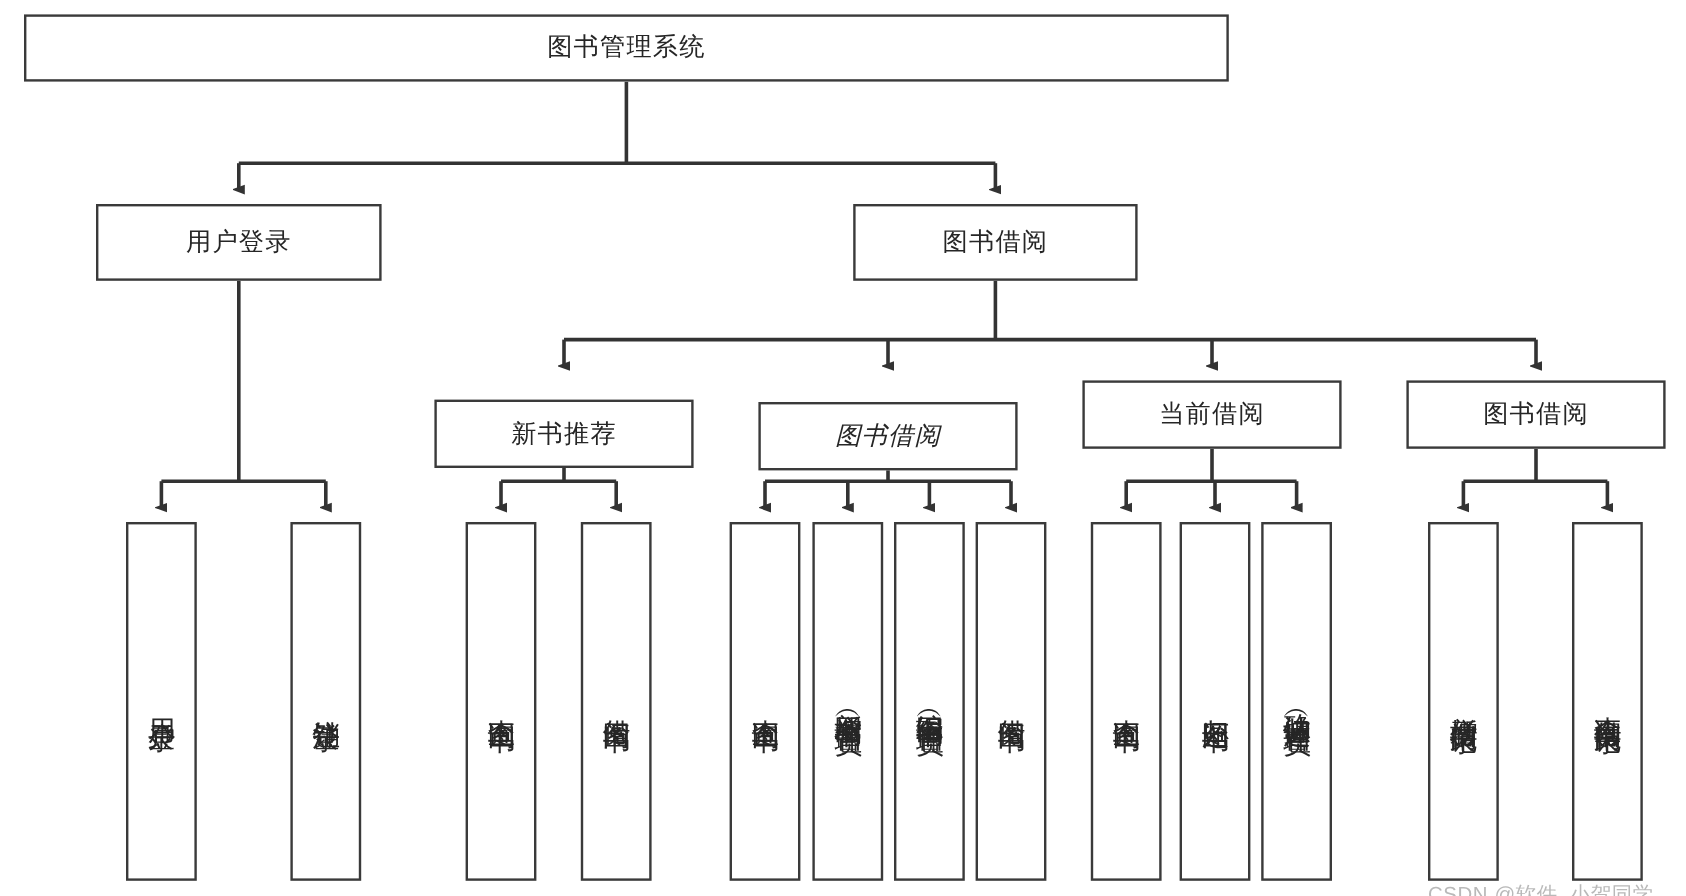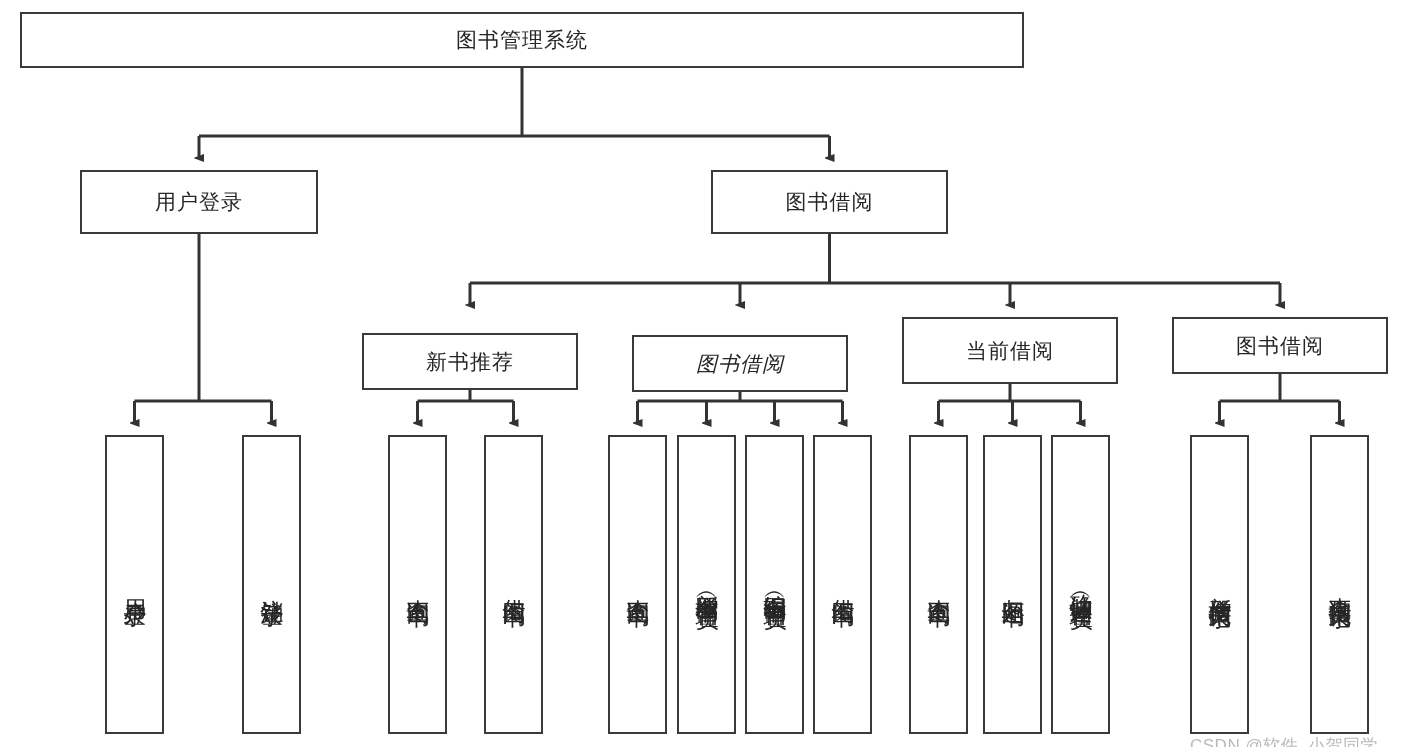--- a/index.html
+++ b/index.html
@@ -120,21 +120,21 @@
       </div>
       <div class="node h" style="left: 711px; top: 170px; width: 237px; height: 64px;">
         <span class="label">图书借阅</span>
       </div>
       <div class="node h" style="left: 362px; top: 333px; width: 216px; height: 57px;">
         <span class="label">新书推荐</span>
       </div>
       <div class="node h" style="left: 632px; top: 335px; width: 216px; height: 57px; font-style: italic;">
         <span class="label">图书借阅</span>
       </div>
-      <div class="node h" style="left: 902px; top: 317px; width: 216px; height: 67px;">
+      <div class="node h" style="left: 902px; top: 317px; width: 216px; height: 57px;">
         <span class="label">当前借阅</span>
       </div>
       <div class="node h" style="left: 1172px; top: 317px; width: 216px; height: 57px;">
         <span class="label">图书借阅</span>
       </div>
       <div class="node v" style="left: 105px; top: 435px; width: 59px; height: 299px;">
         <span class="label">用户登录</span>
       </div>
       <div class="node v" style="left: 242px; top: 435px; width: 59px; height: 299px;">
         <span class="label">注销登录</span>

